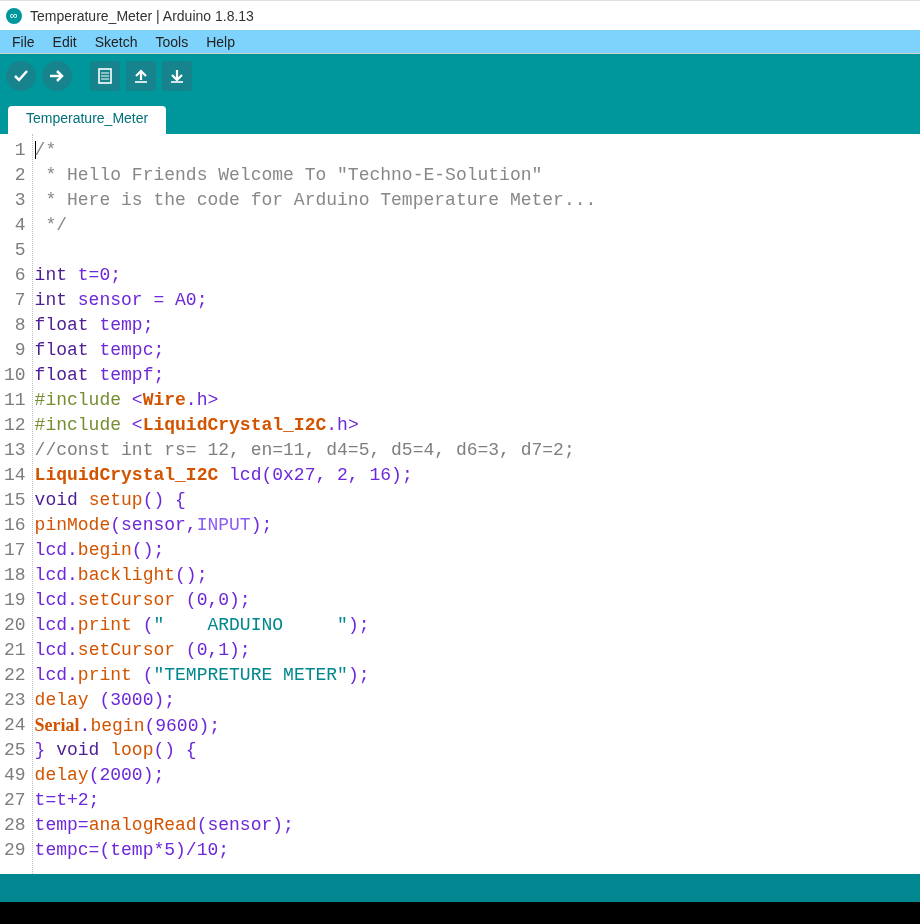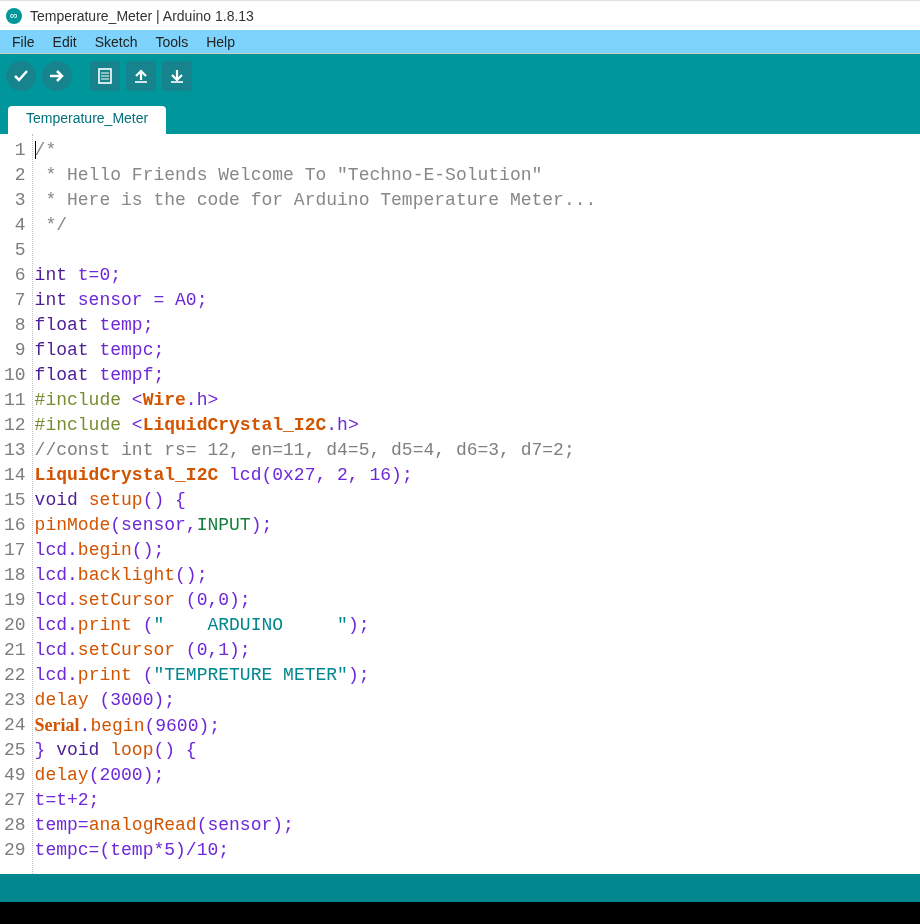--- a/index.html
+++ b/index.html
@@ -113,21 +113,21 @@
     font-family: "Consolas", "Courier New", monospace;
     font-size: 18px;
     line-height: 25px;
     padding: 4px 0 4px 2px;
     white-space: pre;
     color: #000;
   }
   .code .line { height: 25px; }
   .tok-comment-star { color: #888888; }
   .tok-comment { color: #7f7f7f; }
-  .tok-keyword { color: #15803d; }
+  .tok-keyword { color: #8b5cf6; }
   .tok-type { color: #4c1d95; }
   .tok-black { color: #6d28d9; }
   .tok-orange { color: #d35400; }
   .tok-orange-b { color: #d35400; font-weight: bold; }
   .tok-pre { color: #758e2f; }
   .tok-string { color: #00878f; }
   .tok-serial { color: #d35400; font-weight: bold; font-family: Liberation Serif, serif; }
   .statusbar {
     background: #00878f;
     height: 28px;

